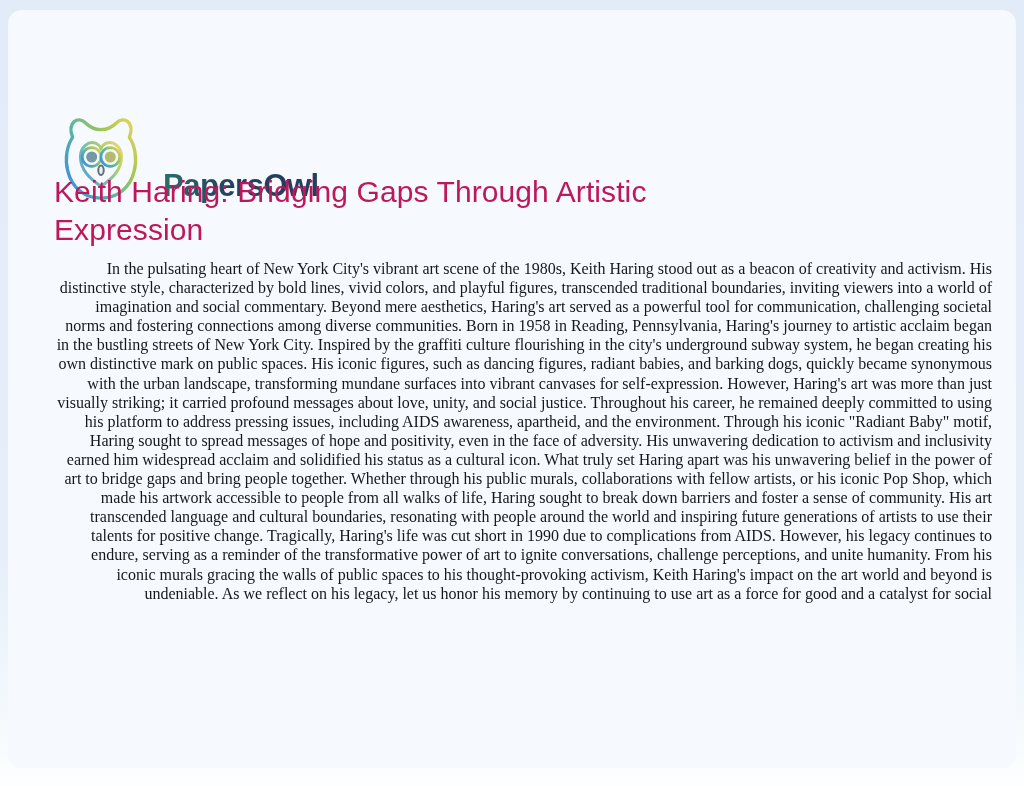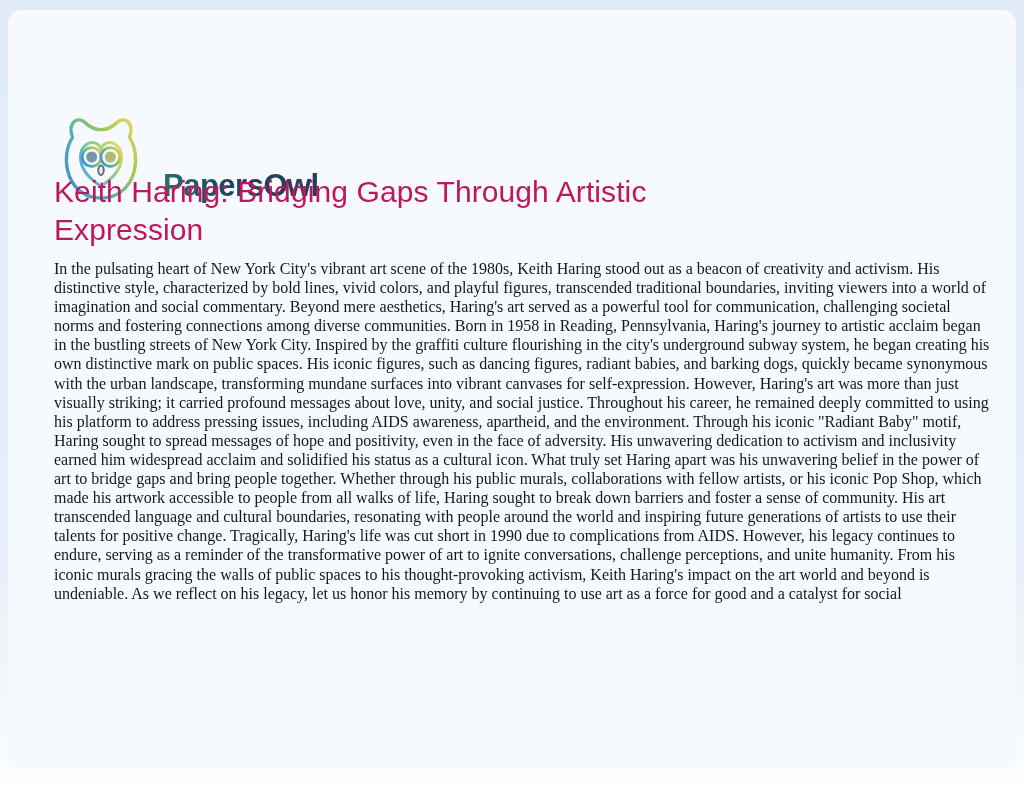--- a/index.html
+++ b/index.html
@@ -56,21 +56,21 @@
     letter-spacing: 0.1px;
   }
   .essay-body {
     position: absolute;
     left: 46px; top: 249px;
     width: 938px;
     font-family: "Liberation Serif", serif;
     font-size: 16px;
     line-height: 19.1px;
     color: #15171e;
-    text-align: left;
+    text-align: right;
   }
 </style>
 </head>
 <body>
 
 <div class="card">
 
   <div class="header">
 
     <div class="logo-wrap">

